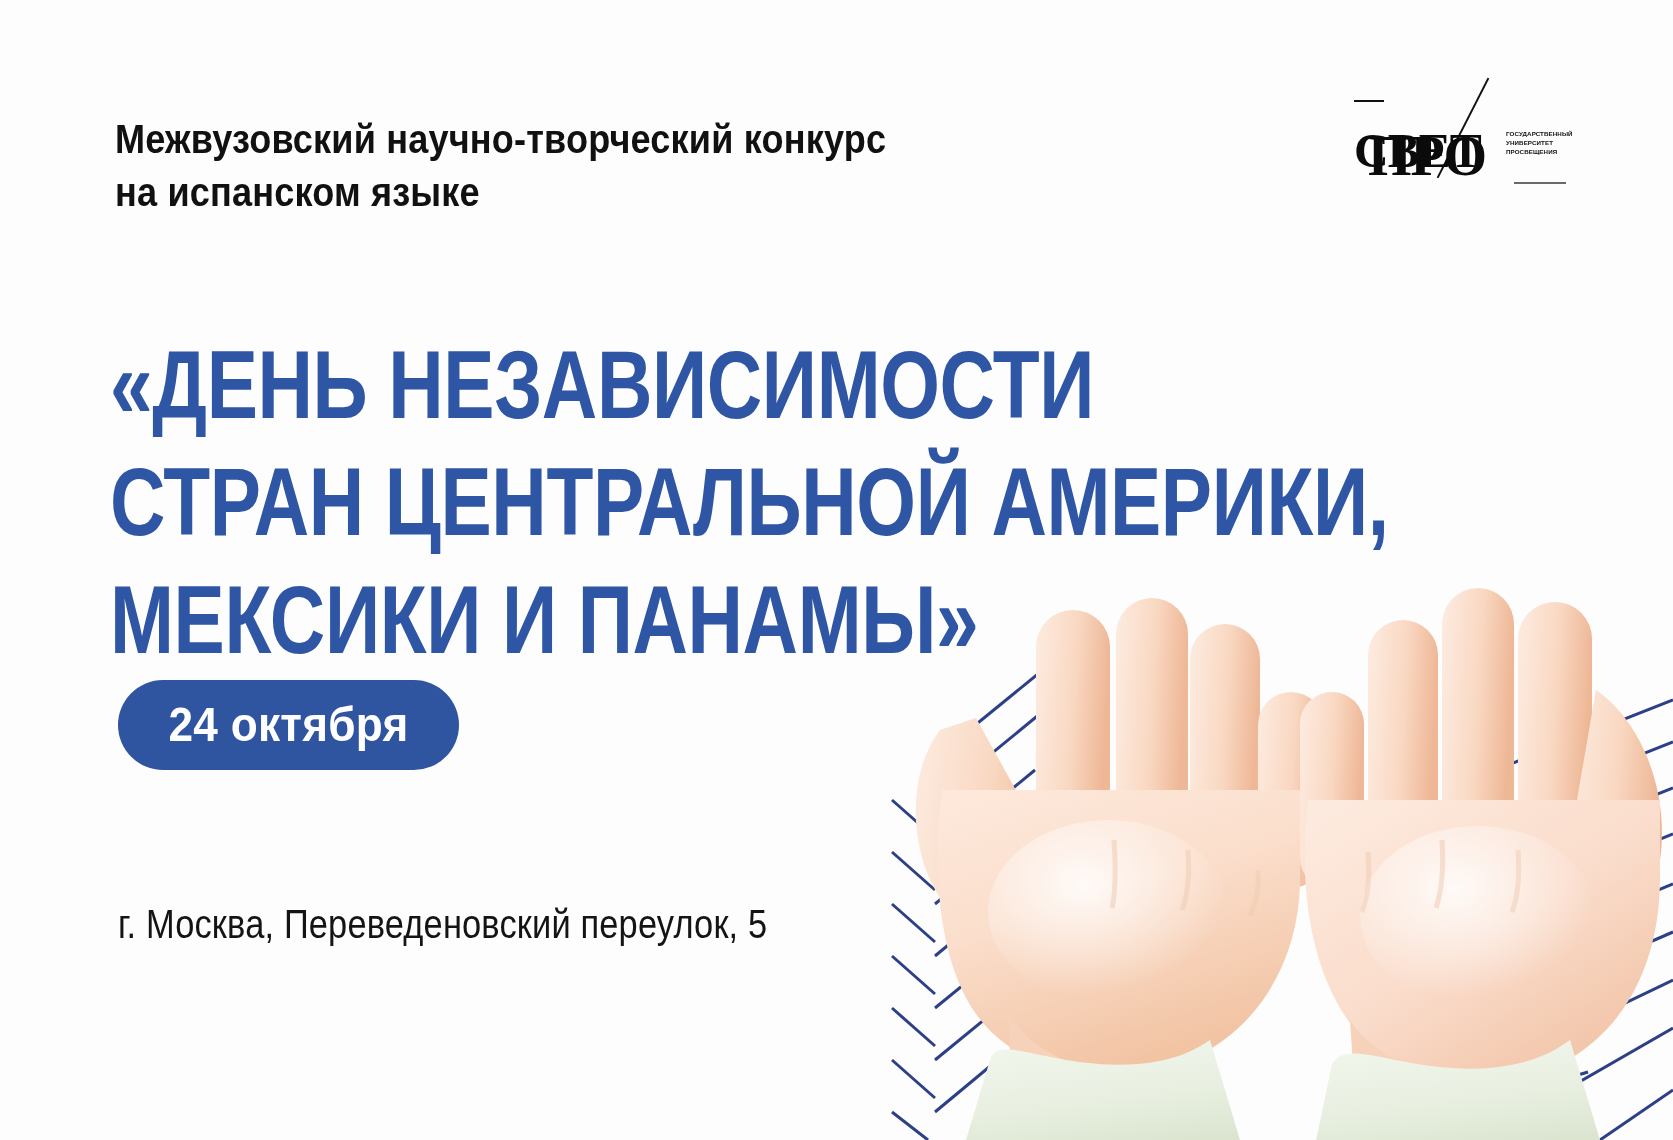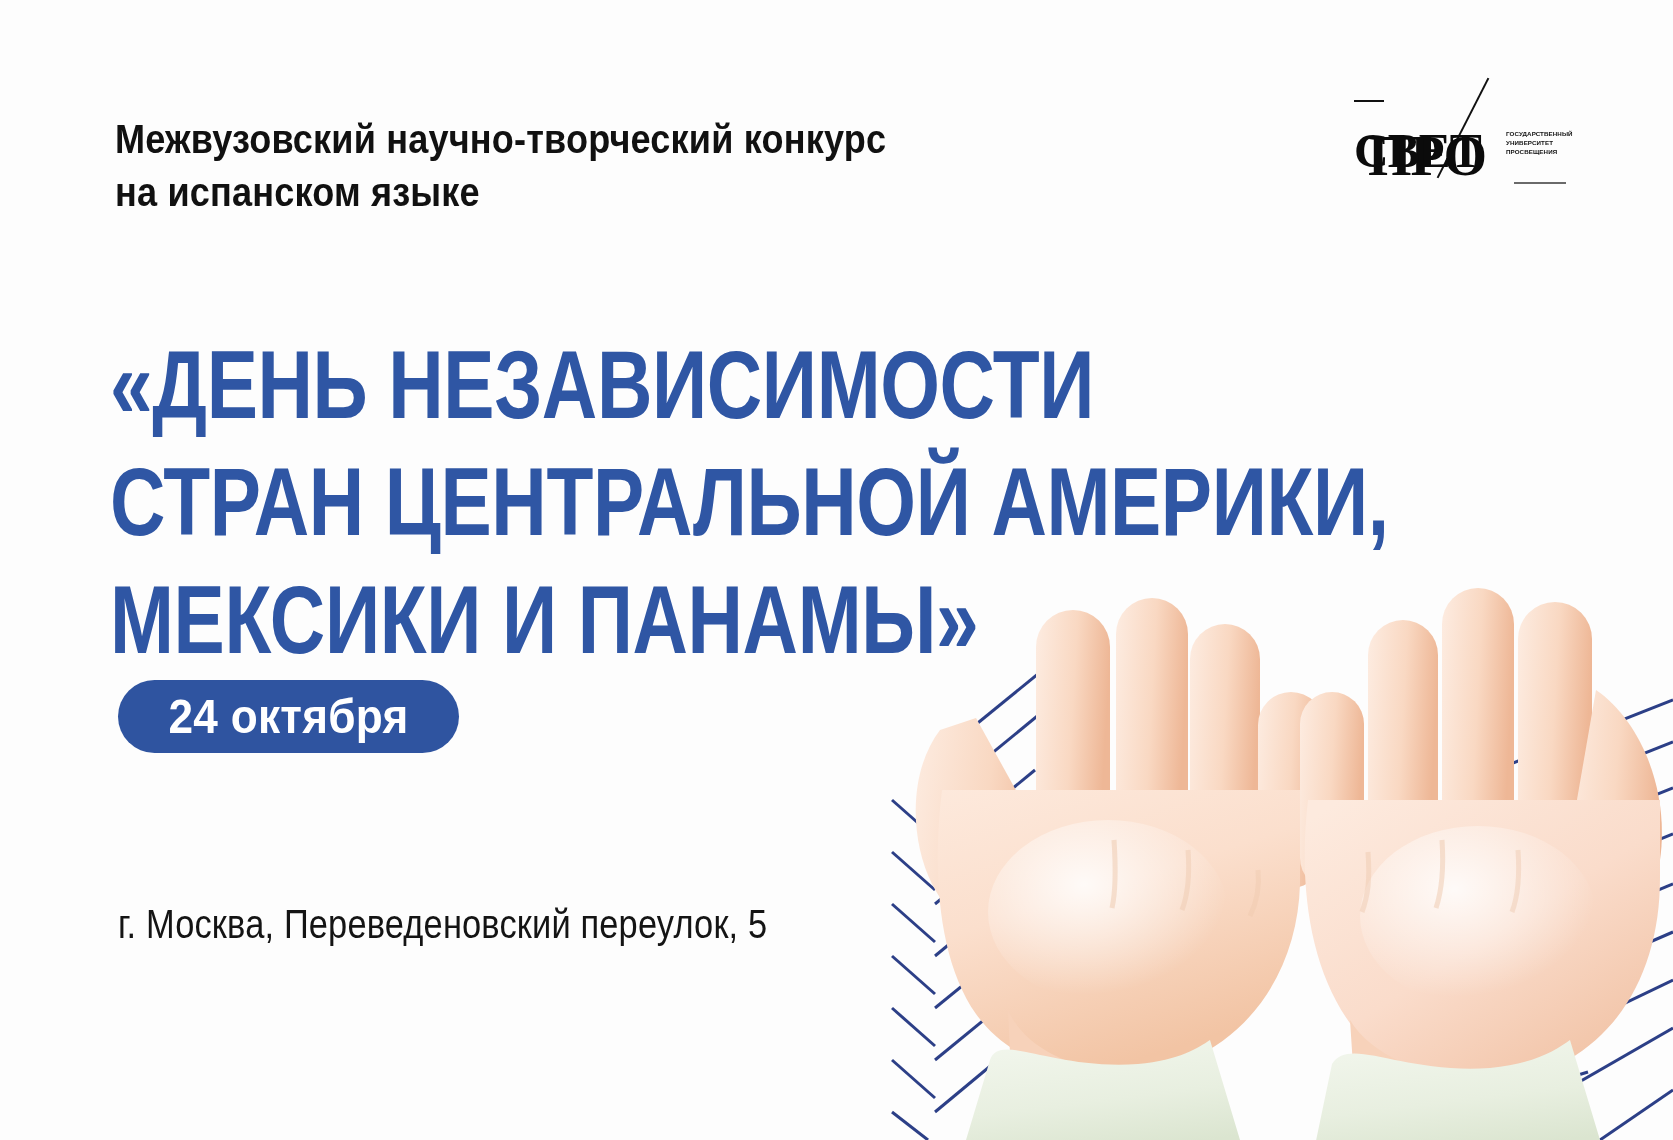--- a/index.html
+++ b/index.html
@@ -107,21 +107,21 @@
     text-transform:uppercase;
     transform:scaleX(.80);
     transform-origin:left top;
   }
   .headline .ln{display:block;white-space:nowrap;}
 
   .date-badge{
     position:absolute;
     left:118px;top:680px;
     min-width:300px;
-    height:73px;
+    height:90px;
     border-radius:49px;
     background:#2f54a0;
     display:flex;align-items:center;justify-content:center;
     padding:0 40px;
     box-sizing:border-box;
   }
   .date-badge span{
     color:#ffffff;
     font-family:"Liberation Sans Narrow","Liberation Sans", sans-serif;
     font-weight:700;

